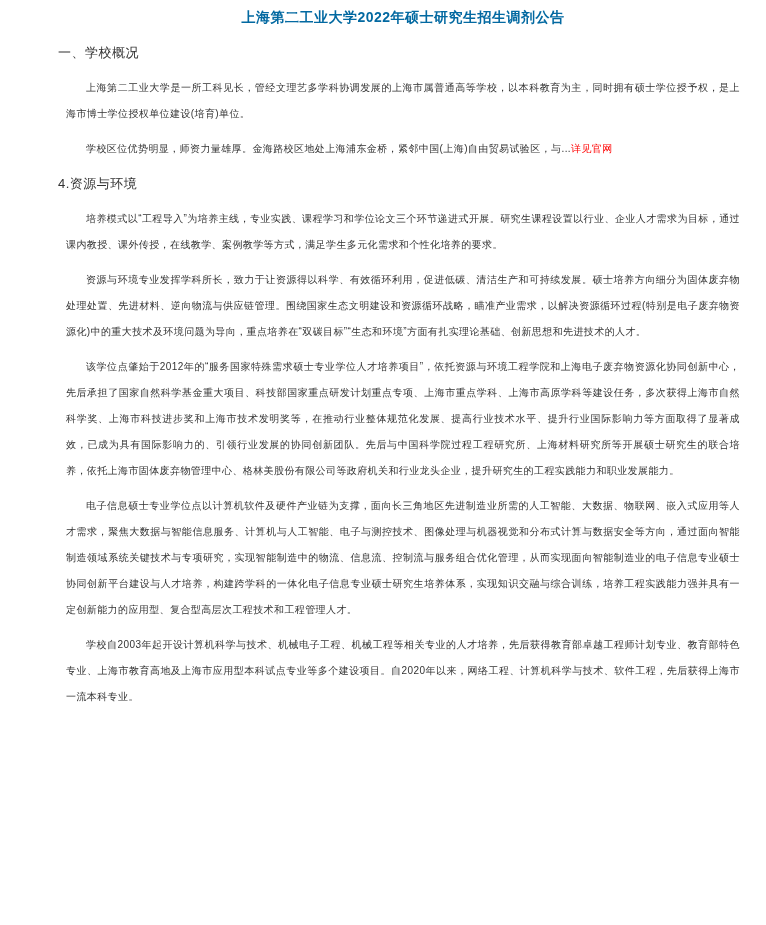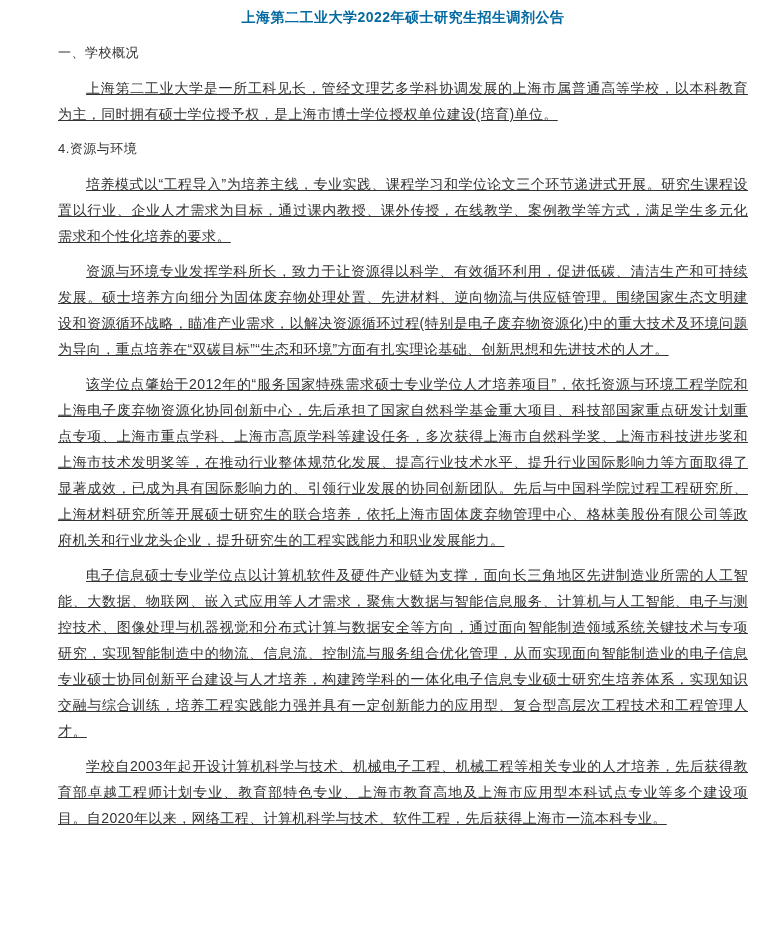--- a/index.html
+++ b/index.html
@@ -23,46 +23,46 @@
     color: #0369a1;
     letter-spacing: 0.5px;
   }
   .heading {
     font-size: 13px;
     line-height: 26px;
     margin: 0 0;
     letter-spacing: 0.5px;
   }
   .para {
-    font-size: 14px;
+    font-size: 10px;
     line-height: 26px;
-    margin: 9px 0;
+    margin: 9px 8px;
     text-indent: 2em;
     text-align: justify;
     text-justify: inter-ideograph;
     letter-spacing: 0.4px;
-    text-decoration: underline;
   }
   .link {
     color: var(--link, #ff0000);
     text-decoration: none;
     cursor: pointer;
   }
 </style>
 </head>
 <body>
 
 <div class="doc">
 
   <h1 class="title">上海第二工业大学2022年硕士研究生招生调剂公告</h1>
 
   <p class="heading">一、学校概况</p>
 
   <p class="para">上海第二工业大学是一所工科见长，管经文理艺多学科协调发展的上海市属普通高等学校，以本科教育为主，同时拥有硕士学位授予权，是上海市博士学位授权单位建设(培育)单位。</p>
 
+  <p class="para"><span>学校区位优势明显，师资力量雄厚。金海路校区地处上海浦东金桥，紧邻中国(上海)自由贸易试验区，与...</span><a href="#" class="link">详见官网</a></p>
 
 
   <p class="heading">4.资源与环境</p>
 
   <p class="para">培养模式以“工程导入”为培养主线，专业实践、课程学习和学位论文三个环节递进式开展。研究生课程设置以行业、企业人才需求为目标，通过课内教授、课外传授，在线教学、案例教学等方式，满足学生多元化需求和个性化培养的要求。</p>
 
   <p class="para">资源与环境专业发挥学科所长，致力于让资源得以科学、有效循环利用，促进低碳、清洁生产和可持续发展。硕士培养方向细分为固体废弃物处理处置、先进材料、逆向物流与供应链管理。围绕国家生态文明建设和资源循环战略，瞄准产业需求，以解决资源循环过程(特别是电子废弃物资源化)中的重大技术及环境问题为导向，重点培养在“双碳目标”“生态和环境”方面有扎实理论基础、创新思想和先进技术的人才。</p>
 
   <p class="para">该学位点肇始于2012年的“服务国家特殊需求硕士专业学位人才培养项目”，依托资源与环境工程学院和上海电子废弃物资源化协同创新中心，先后承担了国家自然科学基金重大项目、科技部国家重点研发计划重点专项、上海市重点学科、上海市高原学科等建设任务，多次获得上海市自然科学奖、上海市科技进步奖和上海市技术发明奖等，在推动行业整体规范化发展、提高行业技术水平、提升行业国际影响力等方面取得了显著成效，已成为具有国际影响力的、引领行业发展的协同创新团队。先后与中国科学院过程工程研究所、上海材料研究所等开展硕士研究生的联合培养，依托上海市固体废弃物管理中心、格林美股份有限公司等政府机关和行业龙头企业，提升研究生的工程实践能力和职业发展能力。</p>
 

